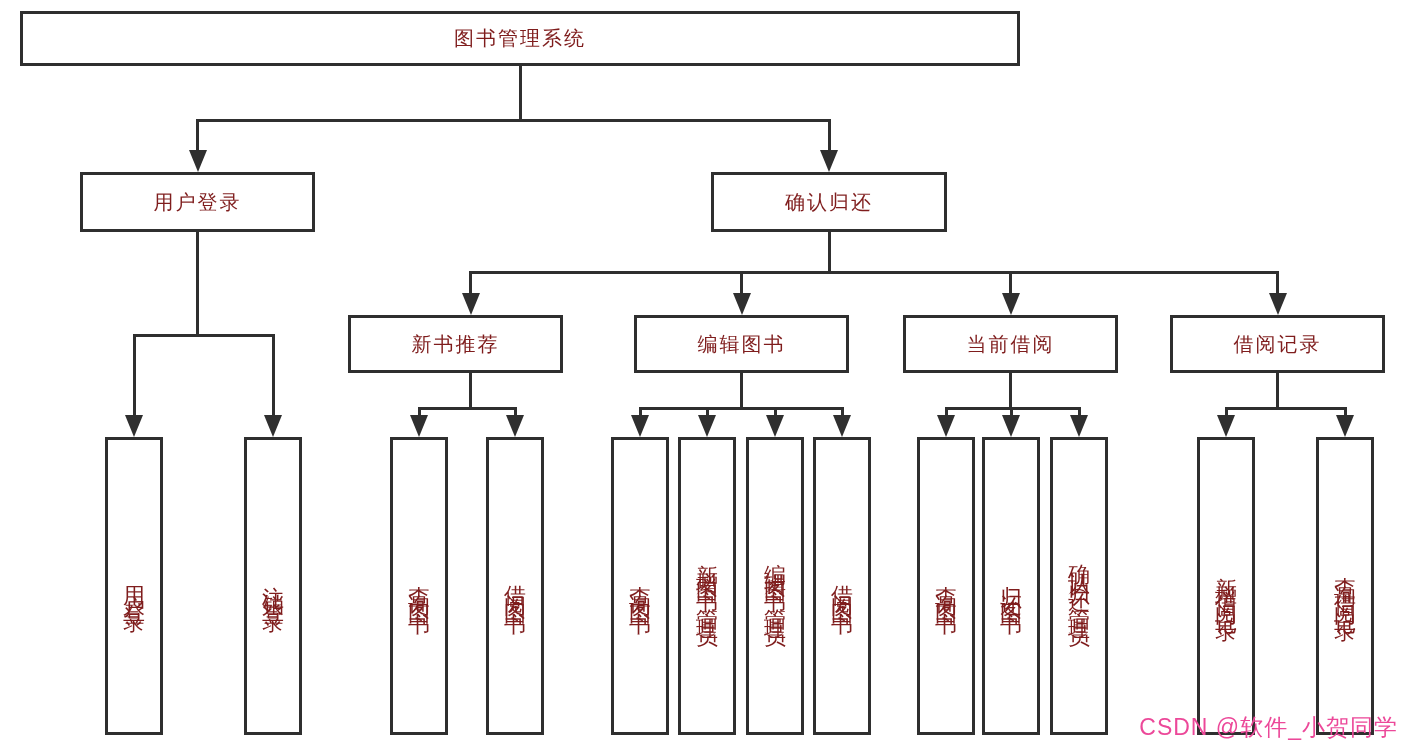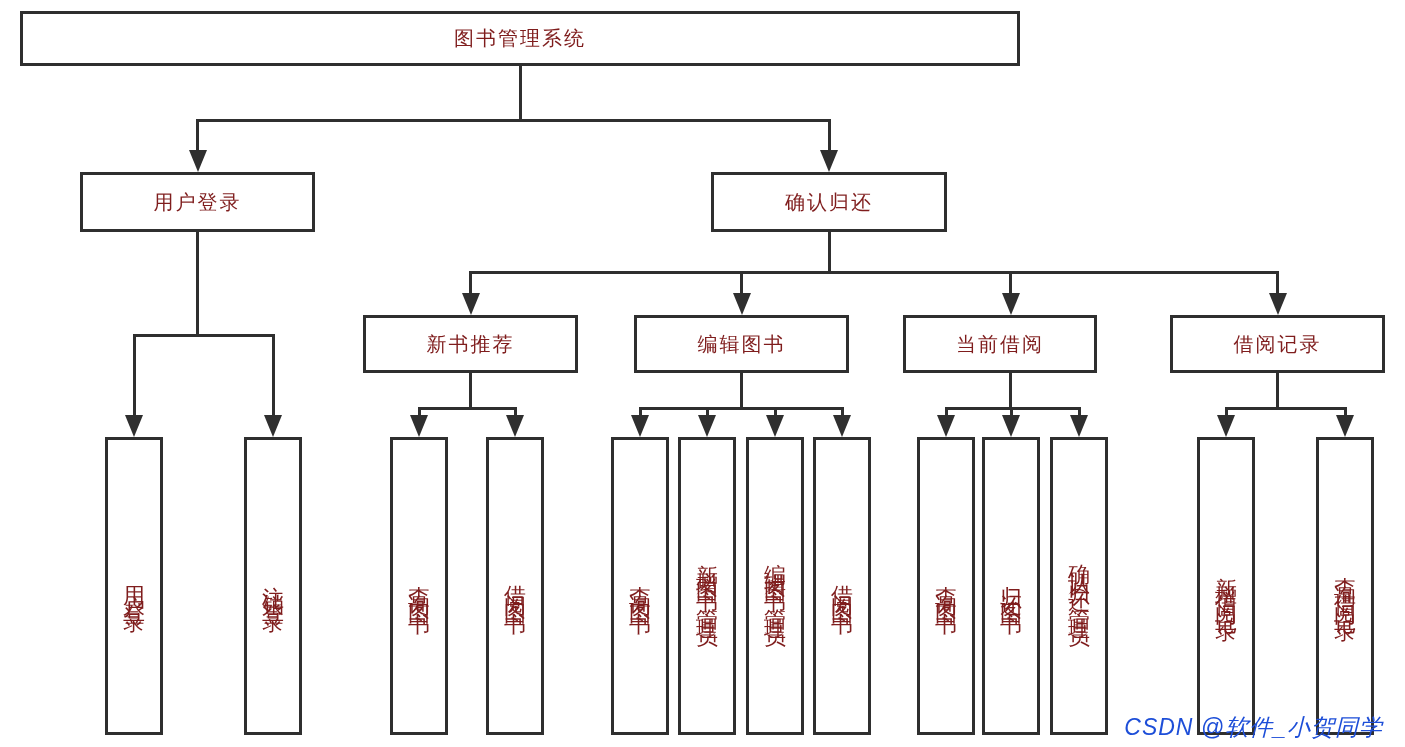--- a/index.html
+++ b/index.html
@@ -16,38 +16,38 @@
     writing-mode:vertical-rl;text-orientation:mixed;
     font-size:22px;letter-spacing:9px;white-space:normal;line-height:1;
   }
   .line{position:absolute;background:#2f2f2f;}
   .arrow{
     position:absolute;width:0;height:0;
     border-left:9px solid transparent;border-right:9px solid transparent;
     border-top:22px solid #2f2f2f;
   }
   .watermark{
-    position:absolute;right:22px;bottom:4px;font-size:23px;color:#1d4ed8;
-    z-index:10;letter-spacing:1px;font-style:italic;
+    position:absolute;right:7px;bottom:4px;font-size:23px;color:#ec4899;
+    z-index:10;letter-spacing:1px;
   }
 </style>
 </head>
 <body>
 
 <div class="box" style="left:20px;top:11px;width:1000px;height:55px;">图书管理系统</div>
 
 <div class="box" style="left:80px;top:172px;width:235px;height:60px;">用户登录</div>
 
 <div class="box" style="left:711px;top:172px;width:236px;height:60px;">确认归还</div>
 
-<div class="box" style="left:363px;top:315px;width:215px;height:58px;">新书推荐</div>
+<div class="box" style="left:348px;top:315px;width:215px;height:58px;">新书推荐</div>
 
 <div class="box" style="left:634px;top:315px;width:215px;height:58px;">编辑图书</div>
 
-<div class="box" style="left:903px;top:315px;width:194px;height:58px;">当前借阅</div>
+<div class="box" style="left:903px;top:315px;width:215px;height:58px;">当前借阅</div>
 
 <div class="box" style="left:1170px;top:315px;width:215px;height:58px;">借阅记录</div>
 
 <div class="box v" style="left:105px;top:437px;width:58px;height:298px;">用户登录</div>
 
 <div class="box v" style="left:244px;top:437px;width:58px;height:298px;">注销登录</div>
 
 <div class="box v" style="left:390px;top:437px;width:58px;height:298px;">查询图书</div>
 
 <div class="box v" style="left:486px;top:437px;width:58px;height:298px;">借阅图书</div>

